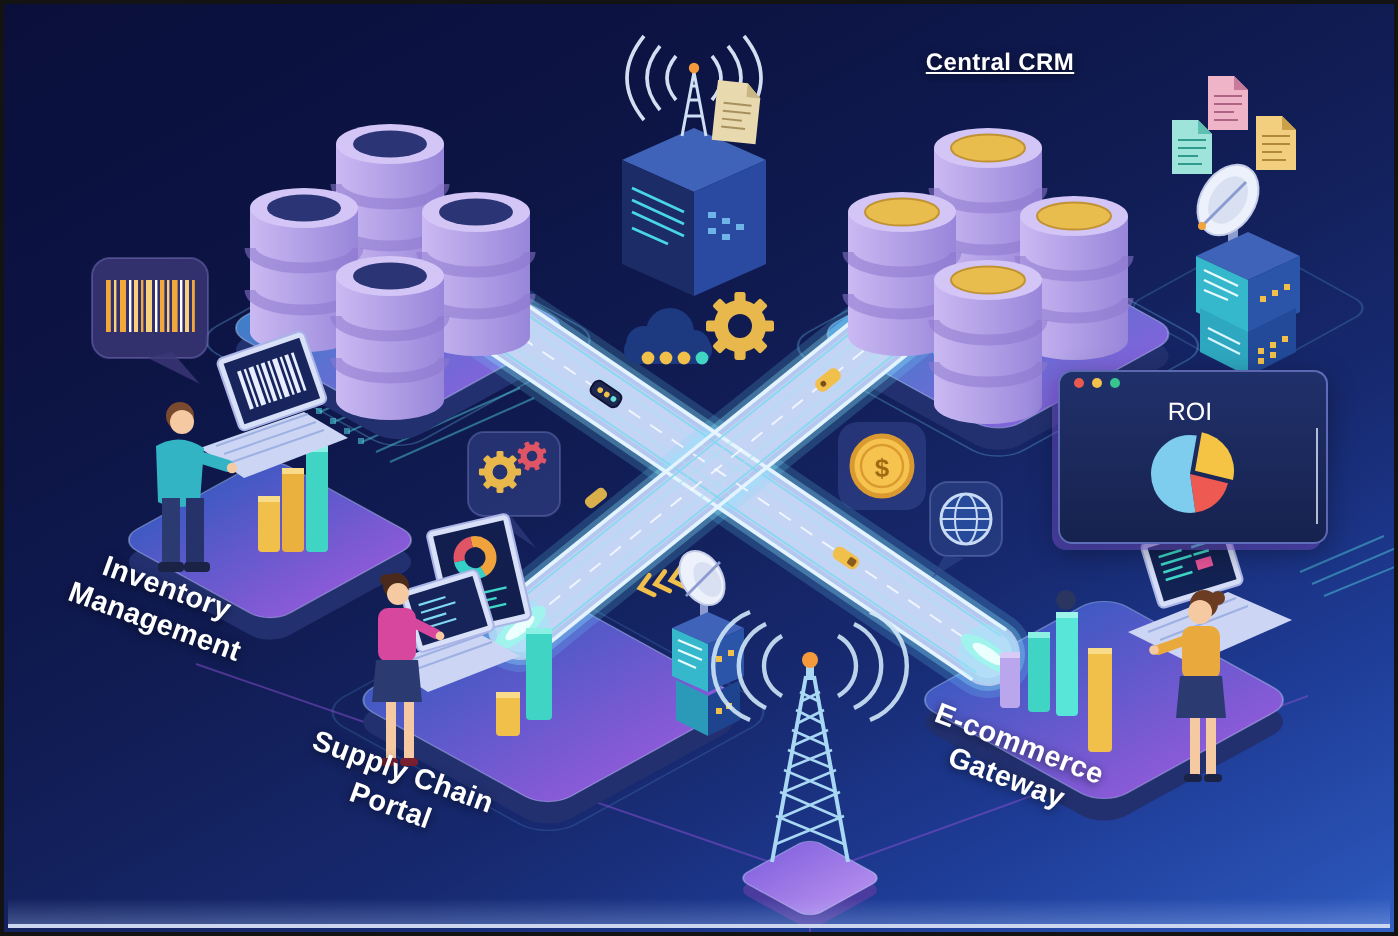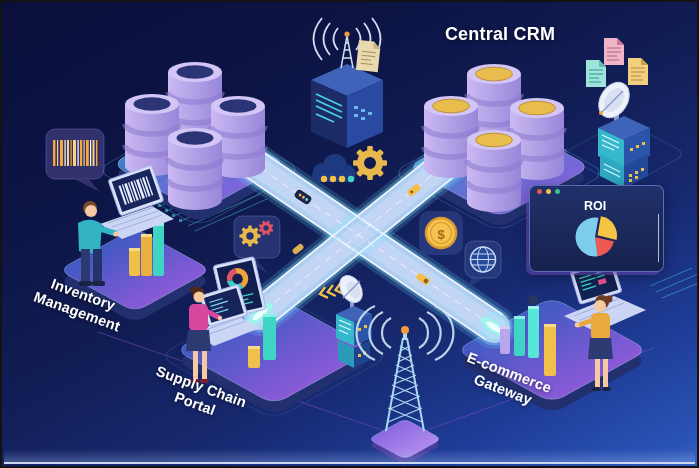--- a/index.html
+++ b/index.html
@@ -9,36 +9,36 @@
     background:linear-gradient(152deg,#0a0f3a 0%,#0d1546 28%,#111d55 48%,#17296f 66%,#1e3c96 82%,#2a53b6 96%,#3560c4 100%);
     font-family:"Liberation Sans",sans-serif;
   }
   .scene{position:absolute;left:0;top:0;}
   svg text{font-family:"Liberation Sans",sans-serif;}
   .label{
     position:absolute;color:#fff;font-weight:700;text-align:center;
     white-space:pre-line;line-height:1.22;letter-spacing:.2px;
     text-shadow:0 1px 4px rgba(0,0,0,.55);z-index:4;
   }
-  .label-crm{left:420px;top:22px;width:156px;font-size:18px;}
+  .label-crm{left:420px;top:22px;width:156px;font-size:12px;text-decoration:underline;}
   .label-inv{left:6px;top:284px;width:144px;font-size:14.5px;transform:rotate(20deg);}
   .label-supply{left:118px;top:376px;width:156px;font-size:14.5px;transform:rotate(20deg);}
   .label-ecom{left:426px;top:362px;width:156px;font-size:14.5px;transform:rotate(21deg);}
   .dashboard{
     position:absolute;left:527px;top:183px;width:133px;height:85px;z-index:5;
     background:linear-gradient(180deg,#20306a 0%,#16224e 100%);
     border:1px solid rgba(150,160,255,.55);border-radius:7px;
     box-shadow:-3px 3px 0 rgba(120,85,210,.45), 0 4px 14px rgba(0,0,0,.35);
     display:flex;flex-direction:column;
   }
   .dash-titlebar{height:11px;display:flex;align-items:center;padding-left:7px;gap:4px;}
   .win-dot{width:5px;height:5px;border-radius:50%;display:inline-block;}
   .dash-body{flex:1;display:flex;padding:0 3px 3px 3px;}
   .dash-cell{flex:1;display:flex;flex-direction:column;align-items:center;}
-  .dash-title{color:#fff;font-weight:700;font-size:12.5px;margin:2px 0 1px;}
+  .dash-title{color:#fff;font-weight:400;font-size:12.5px;margin:2px 0 1px;}
   .dash-divider{width:1px;background:rgba(230,240,255,.75);margin:17px 1px 6px;}
   .bottom-strip{
     position:absolute;left:2px;right:2px;bottom:2px;height:13px;z-index:3;
     background:linear-gradient(to bottom,rgba(150,180,240,0),rgba(170,195,245,.30));
     border-bottom:2px solid #ccd6ee;
   }
 </style>
 </head>
 <body>
 

